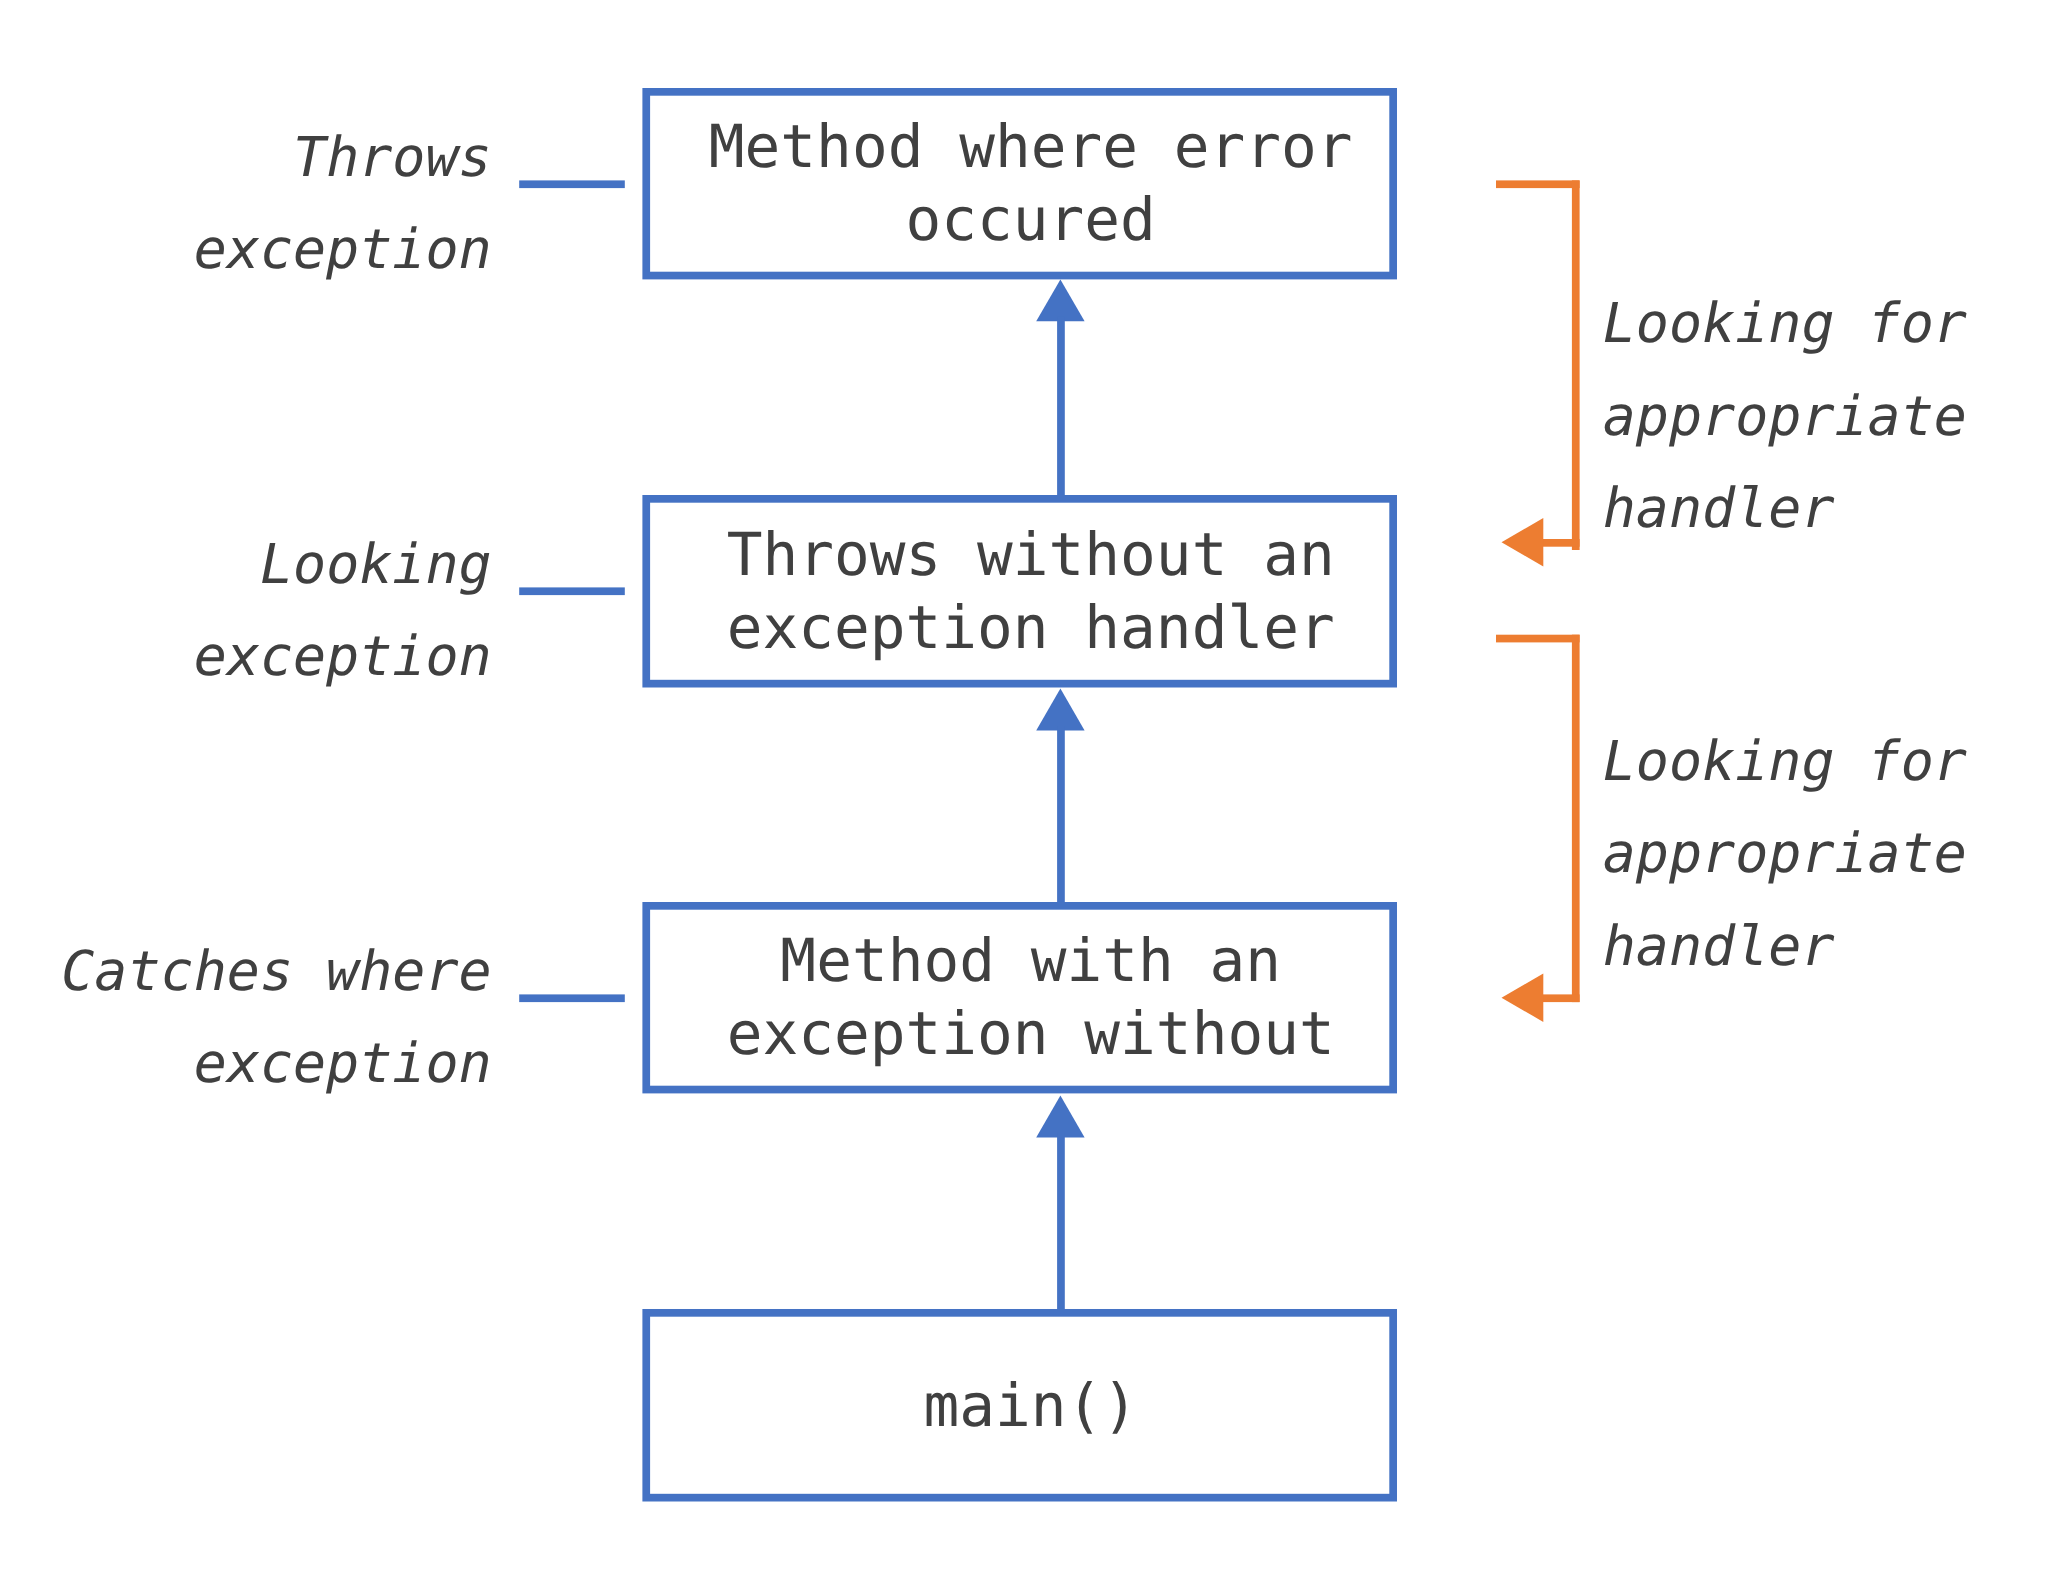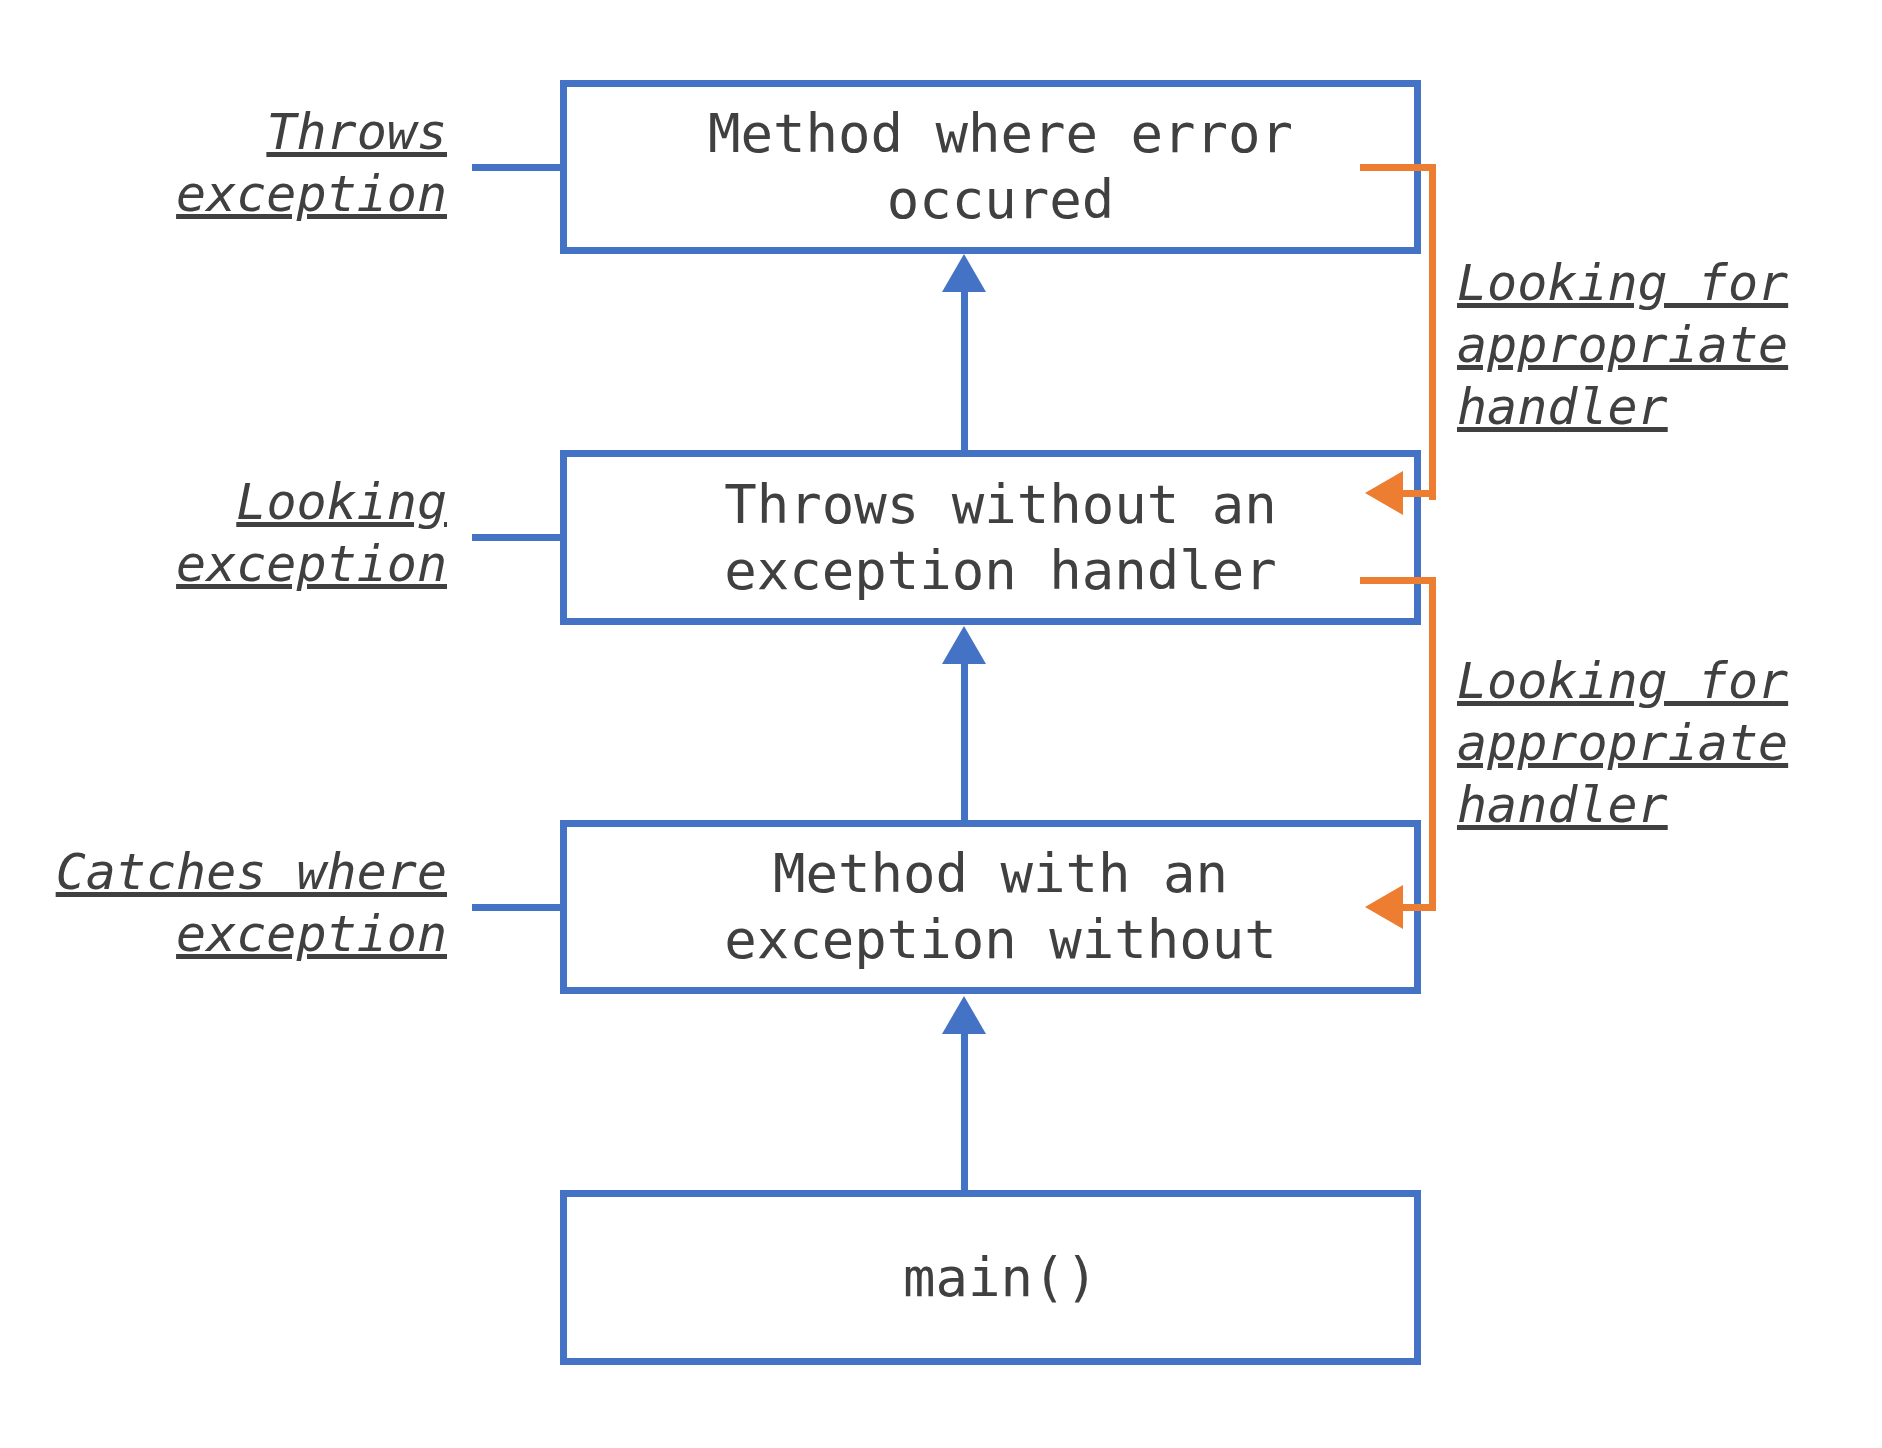--- a/index.html
+++ b/index.html
@@ -13,41 +13,40 @@
     position:relative;
     width:1882px;height:1448px;
     background:var(--bg);
     overflow:hidden;
     font-family:"DejaVu Sans Mono","Liberation Mono",monospace;
     color:var(--text);
   }
   
   .box{
     position:absolute;
-    left:560px;width:861px;
+    left:584px;width:686px;
     box-sizing:border-box;
     border:7px solid var(--blue);
     background:#ffffff;
     display:flex;align-items:center;justify-content:center;
     text-align:center;
     padding-left:20px;
   }
   .box-label{
     font-size:54px;line-height:66px;
     white-space:pre-line;
     color:var(--text);
   }
   
   .side-label{
     position:absolute;
     font-style:italic;
-    font-size:50px;line-height:62px;
+    font-size:50px;line-height:84px;
     white-space:pre-line;
     color:var(--text);
-    text-decoration:underline;
   }
   .side-label.left{ text-align:right; }
   
   .hline{
     position:absolute;
     left:472px;width:96px;height:7px;
     background:var(--blue);
   }
   
   .vshaft{

